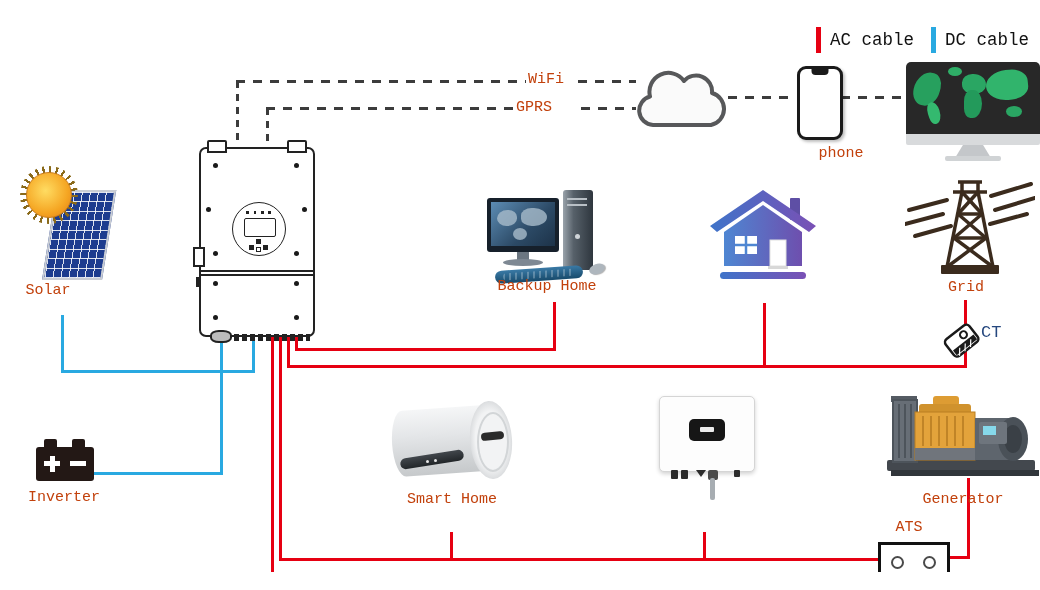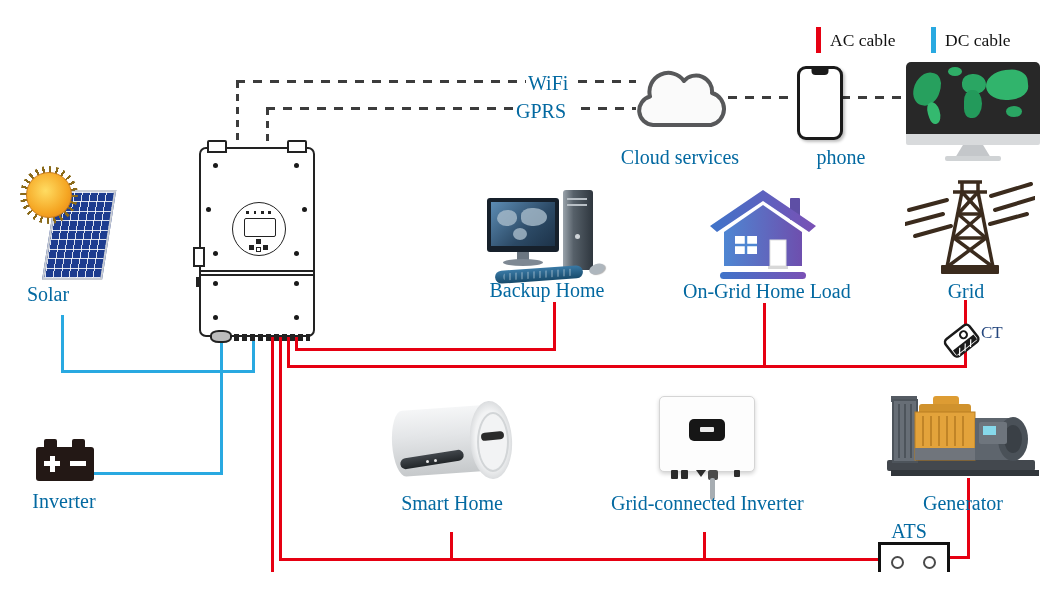--- a/index.html
+++ b/index.html
@@ -1,24 +1,24 @@
 <!DOCTYPE html>
 <html><head>
 <meta charset="utf-8">
 <style>
   html,body{margin:0;padding:0;background:#fff;}
   #stage{position:relative;width:1040px;height:572px;background:#fff;overflow:hidden;
-         font-family:Liberation Serif, serif;color:#111;border-radius:12px;}
+         font-family:Liberation Mono, monospace;color:#111;border-radius:12px;}
   .abs{position:absolute;}
   .ln{position:absolute;}
   .h{height:3px;} .v{width:3px;}
   .ac{background:#e60012;} .dc{background:#29a9e1;}
   .dash-h{position:absolute;height:2.5px;background:repeating-linear-gradient(90deg,#3c3c3c 0 9px,transparent 9px 17px);}
   .dash-v{position:absolute;width:2.5px;background:repeating-linear-gradient(180deg,#3c3c3c 0 7px,transparent 7px 13px);}
-  .lbl{position:absolute;font-size:20px;line-height:1.1;color:#0369a1;text-align:center;white-space:nowrap;}
+  .lbl{position:absolute;font-size:15px;line-height:1.1;color:#c2410c;text-align:center;white-space:nowrap;}
   
   .leg-bar{position:absolute;width:5px;height:26px;top:27px;}
   .leg-txt{position:absolute;top:30px;font-size:17.5px;}
   
   .inv{position:absolute;left:199px;top:147px;width:112px;height:186px;background:#fff;
        border:2px solid #222;border-radius:7px;}
   .inv .tab{position:absolute;top:-9px;width:16px;height:9px;border:2px solid #222;background:#fff;border-radius:2px 2px 0 0;}
   .inv .divid{position:absolute;left:0;width:100%;height:1.5px;background:#222;}
   .inv .screw{position:absolute;width:5px;height:5px;border-radius:50%;background:#1a1a1a;}
   .inv .disp{position:absolute;left:31px;top:53px;width:52px;height:52px;border:1.5px solid #222;border-radius:50%;}
@@ -192,21 +192,20 @@
       <div class="t2" style="left:36px;"></div>
     <div class="plus-h"></div>
       <div class="plus-v"></div>
       <div class="minus"></div>
   </div>
   <div class="lbl" style="left:24px;top:490px;width:80px;">Inverter</div>
 
   <svg class="abs" style="left:628px;top:60px;" width="98" height="80" viewBox="0 0 98 80">
     <path d="M25,65 A14.5,14.5 0 0 1 22,36.5 A19,19 0 0 1 56,21 A16,16 0 0 1 84,33 A16.5,16.5 0 0 1 83,65 Z" fill="#fafafa" stroke="#57585a" stroke-width="4" stroke-linejoin="round"></path>
   </svg>
-  <div class="lbl" style="left:615px;top:146px;width:130px;">Cloud services</div>
 
   <div class="phone">
       <div class="notch"></div>
     </div>
   <div class="lbl" style="left:801px;top:146px;width:80px;">phone</div>
 
   <div class="mon">
     <div class="scr">
       <div class="blob" style="left:8px;top:10px;width:26px;height:34px;border-radius:60% 40% 55% 45%;transform:rotate(14deg);background:#27a05e;"></div>
       <div class="blob" style="left:22px;top:40px;width:12px;height:22px;border-radius:50% 50% 60% 40%;transform:rotate(-18deg);background:#34b96f;"></div>
@@ -253,21 +252,20 @@
     <rect x="84" y="16" width="10" height="22" rx="1" fill="#5e4fa5"></rect>
     <path d="M4,44 L57,8 L110,44 L103,50 L57,19 L11,50 Z" fill="url(#hg2)"></path>
     <path d="M18,50 L57,23 L96,50 L96,84 L18,84 Z" fill="url(#hg1)"></path>
     <rect x="29" y="54" width="22" height="18" fill="#fff"></rect>
     <line x1="40" y1="54" x2="40" y2="72" stroke="#4e86d2" stroke-width="2.5"></line>
     <line x1="29" y1="63" x2="51" y2="63" stroke="#4e86d2" stroke-width="2.5"></line>
     <rect x="64" y="58" width="16" height="26" fill="#fff" stroke="#e0e0e0"></rect>
     <rect x="62" y="84" width="20" height="3" fill="#d8d8d8"></rect>
     <rect x="14" y="90" width="86" height="7" rx="3.5" fill="url(#hg2)"></rect>
   </svg>
-  <div class="lbl" style="left:683px;top:280px;width:160px;">On-Grid Home Load</div>
 
   <svg class="abs" style="left:905px;top:172px;" width="130" height="103" viewBox="0 0 130 103">
     <g stroke="#3b2b1d" stroke-width="4" stroke-linecap="round">
       <line x1="4" y1="38" x2="42" y2="28"></line>
         <line x1="0" y1="52" x2="38" y2="42"></line>
         <line x1="10" y1="64" x2="46" y2="54"></line>
       <line x1="86" y1="24" x2="126" y2="12"></line>
         <line x1="90" y1="38" x2="130" y2="26"></line>
         <line x1="85" y1="52" x2="122" y2="42"></line>
     </g>
@@ -320,21 +318,20 @@
     <div class="scr">
         <div class="bar"></div>
       </div>
     <div class="nub" style="left:11px;width:7px;height:9px;"></div>
     <div class="nub" style="left:21px;width:7px;height:9px;"></div>
     <div class="tri"></div>
     <div class="conn"></div>
     <div class="nub" style="left:74px;width:6px;height:7px;"></div>
   </div>
   <div class="gci-cable"></div>
-  <div class="lbl" style="left:611px;top:492px;width:190px;">Grid-connected Inverter</div>
 
   <svg class="abs" style="left:881px;top:384px;" width="160" height="100" viewBox="0 0 160 100">
     <rect x="6" y="76" width="148" height="11" rx="2" fill="#43484e"></rect>
     <rect x="10" y="86" width="148" height="6" fill="#31363b"></rect>
     <rect x="10" y="12" width="26" height="6" fill="#555b63"></rect>
     <rect x="12" y="16" width="24" height="62" fill="#676e76" stroke="#4d545b" stroke-width="2"></rect>
     <line x1="18" y1="20" x2="18" y2="74" stroke="#4d545b" stroke-width="2"></line>
     <line x1="24" y1="20" x2="24" y2="74" stroke="#4d545b" stroke-width="2"></line>
     <line x1="30" y1="20" x2="30" y2="74" stroke="#4d545b" stroke-width="2"></line>
     <rect x="52" y="12" width="26" height="10" rx="3" fill="#dd9c33"></rect>

